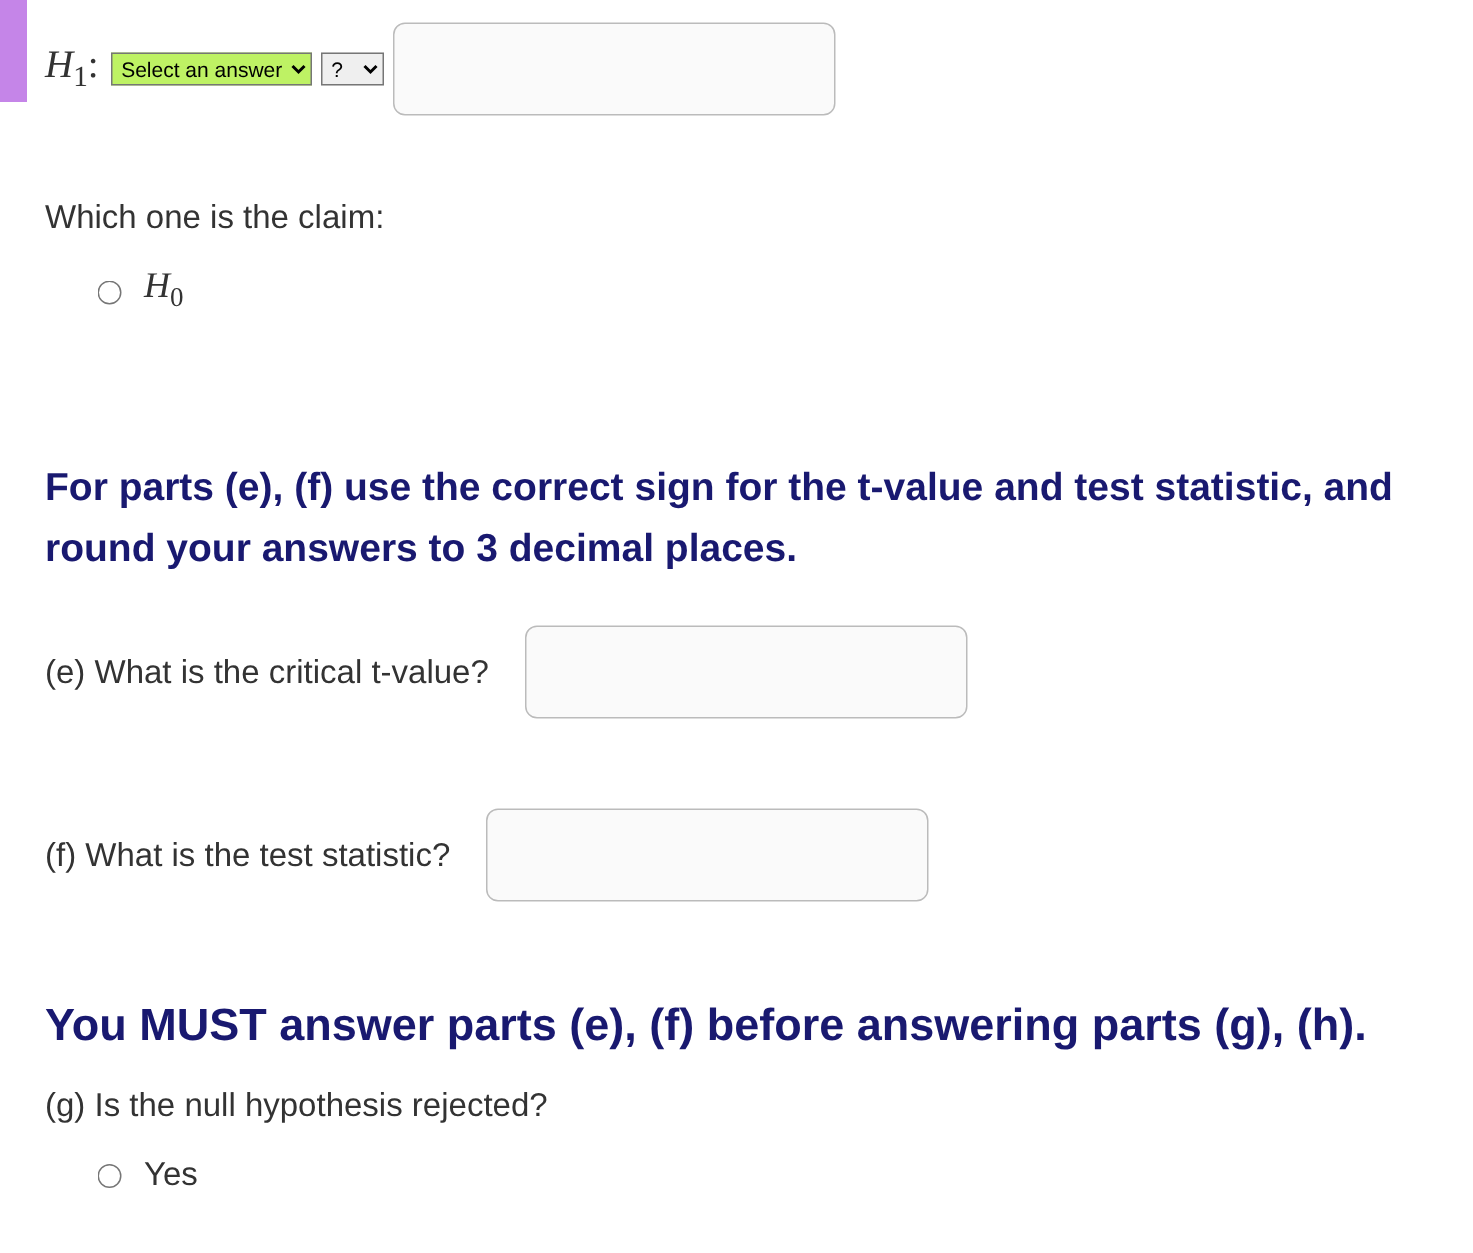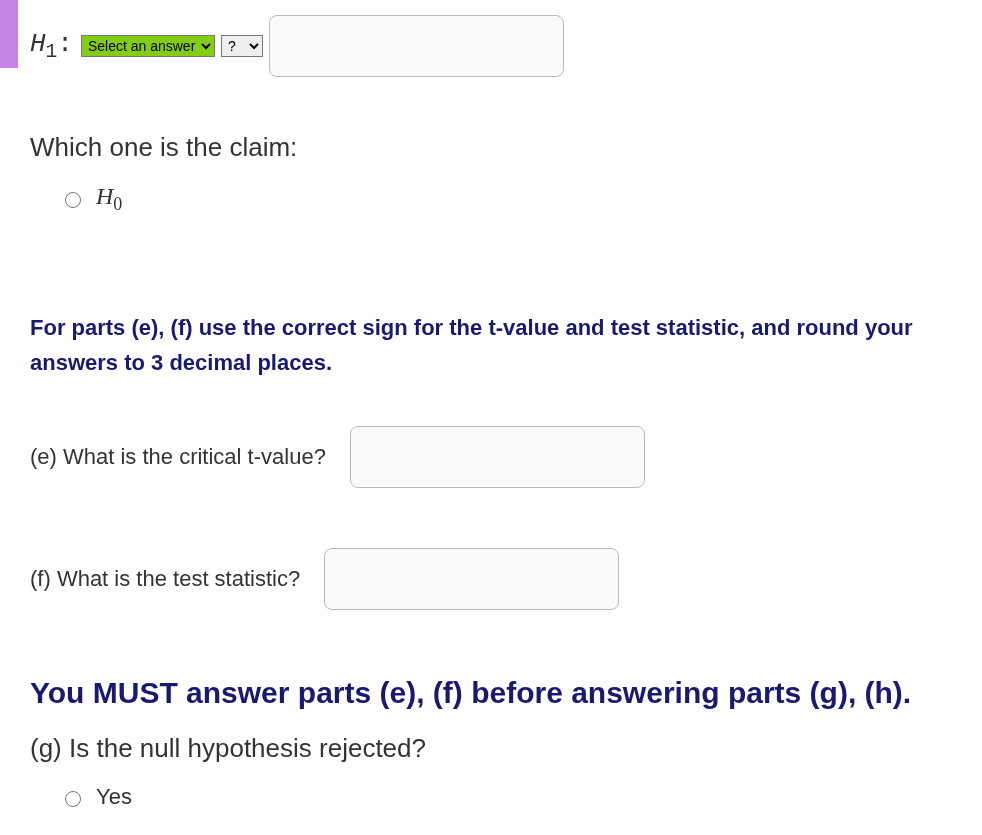--- a/index.html
+++ b/index.html
@@ -23,33 +23,33 @@
     .content {
       padding: 15px 30px 0 30px;
     }
     .h1-row {
       display: flex;
       align-items: center;
       gap: 6px;
       margin-bottom: 55px;
     }
     .h-label {
-      font-family: Liberation Mono, monospace;
+      font-family: Liberation Serif, serif;
       font-style: italic;
       font-size: 26px;
       margin-right: 2px;
     }
     .h-label sub {
       font-size: 0.75em;
       font-style: normal;
     }
     .select-answer {
       font-size: 14px;
       border: 1px solid #767676;
-      background: #84cc16;
+      background: #bef264;
       padding: 1px 2px;
       height: 22px;
     }
     .select-q {
       font-size: 14px;
       border: 1px solid #767676;
       background: #efefef;
       padding: 1px 2px;
       height: 22px;
       width: 42px;
@@ -57,21 +57,21 @@
     .big-input {
       border: 1px solid #bbb;
       background: #fafafa;
       border-radius: 8px;
       height: 62px;
       width: 295px;
       font-size: 20px;
       padding: 4px 10px;
     }
     .question-text {
-      font-size: 26px;
+      font-size: 22px;
       margin-bottom: 20px;
     }
     .radio-group {
       padding-left: 30px;
     }
     .radio-item {
       display: flex;
       align-items: center;
       gap: 12px;
       margin-bottom: 24px;
@@ -86,24 +86,24 @@
       font-style: italic;
       font-size: 24px;
     }
     .radio-item .math sub {
       font-size: 0.75em;
       font-style: normal;
     }
     .bold-navy {
       font-weight: bold;
       color: #191970;
-      font-size: 22px;
+      font-size: 26px;
       line-height: 1.6;
       margin-top: 95px;
-      margin-bottom: 46px;
+      margin-bottom: 30px;
     }
     .bold-navy2 {
       font-weight: bold;
       color: #191970;
       font-size: 30px;
       line-height: 1.5;
       margin-top: 60px;
       margin-bottom: 18px;
     }
     .inline-q {

